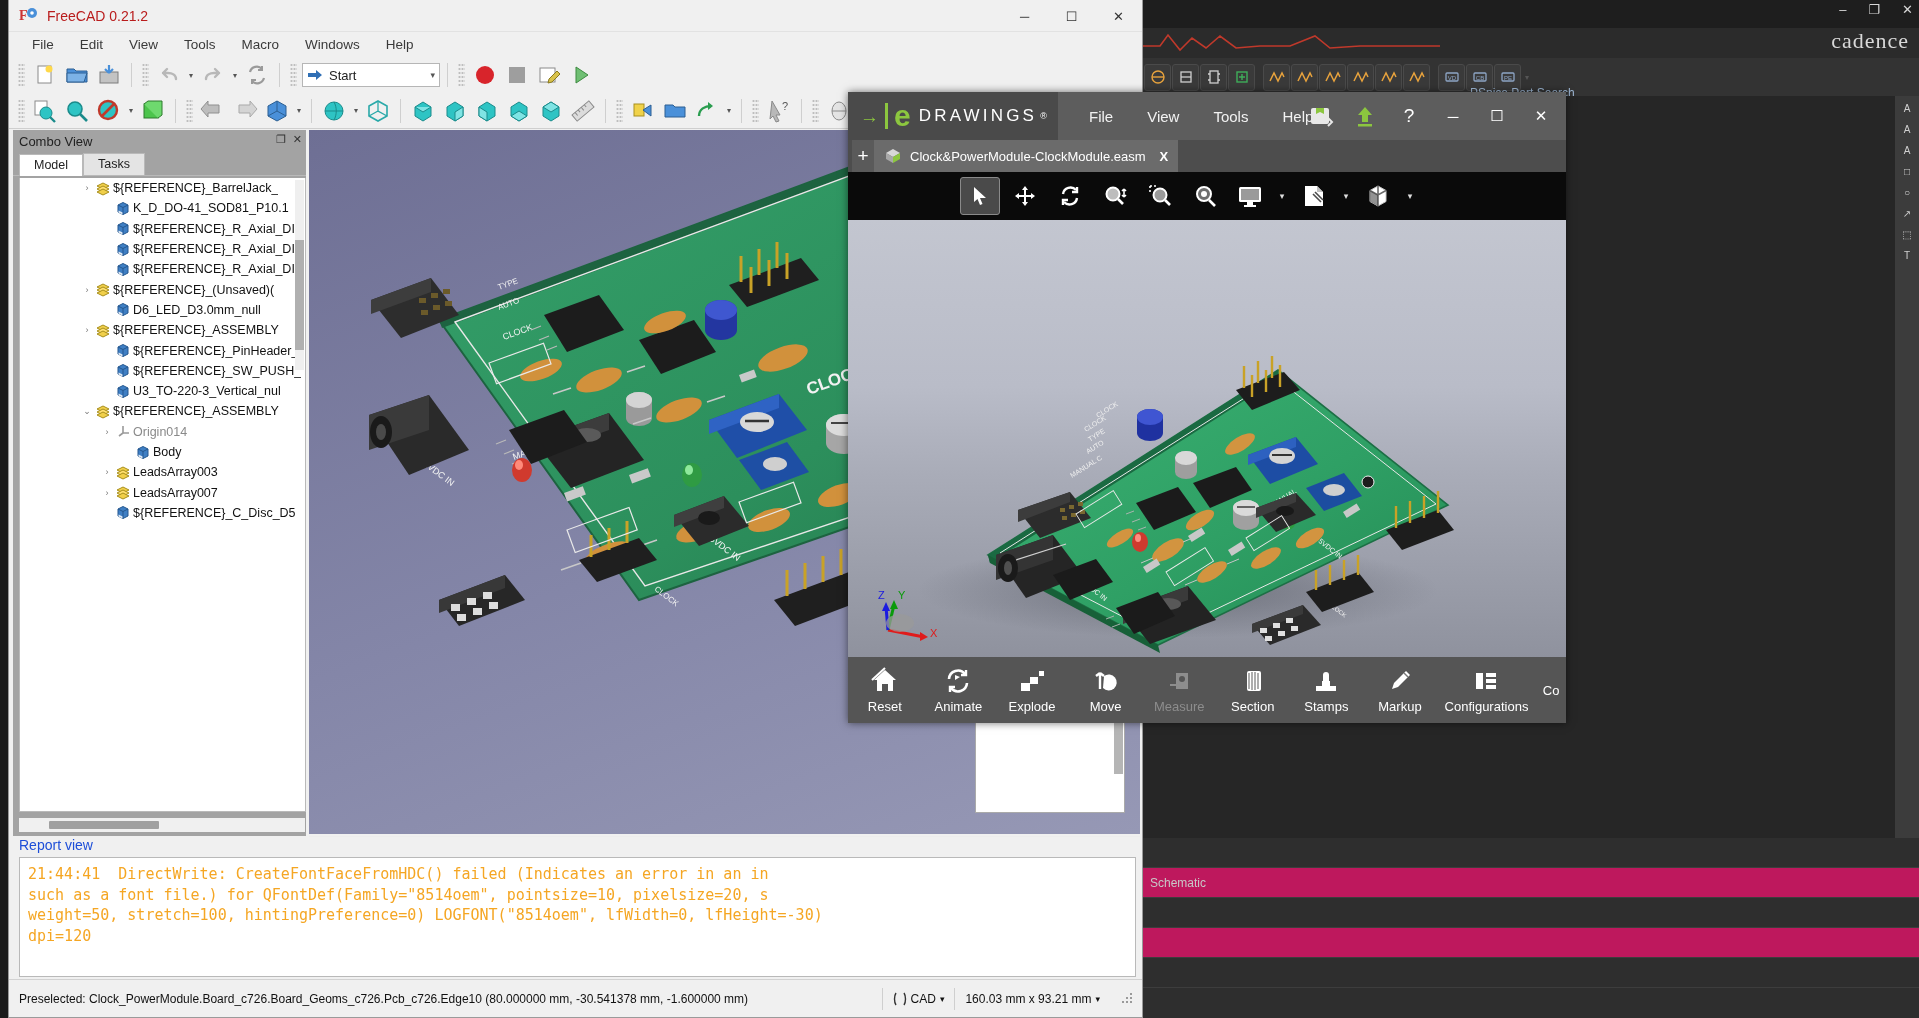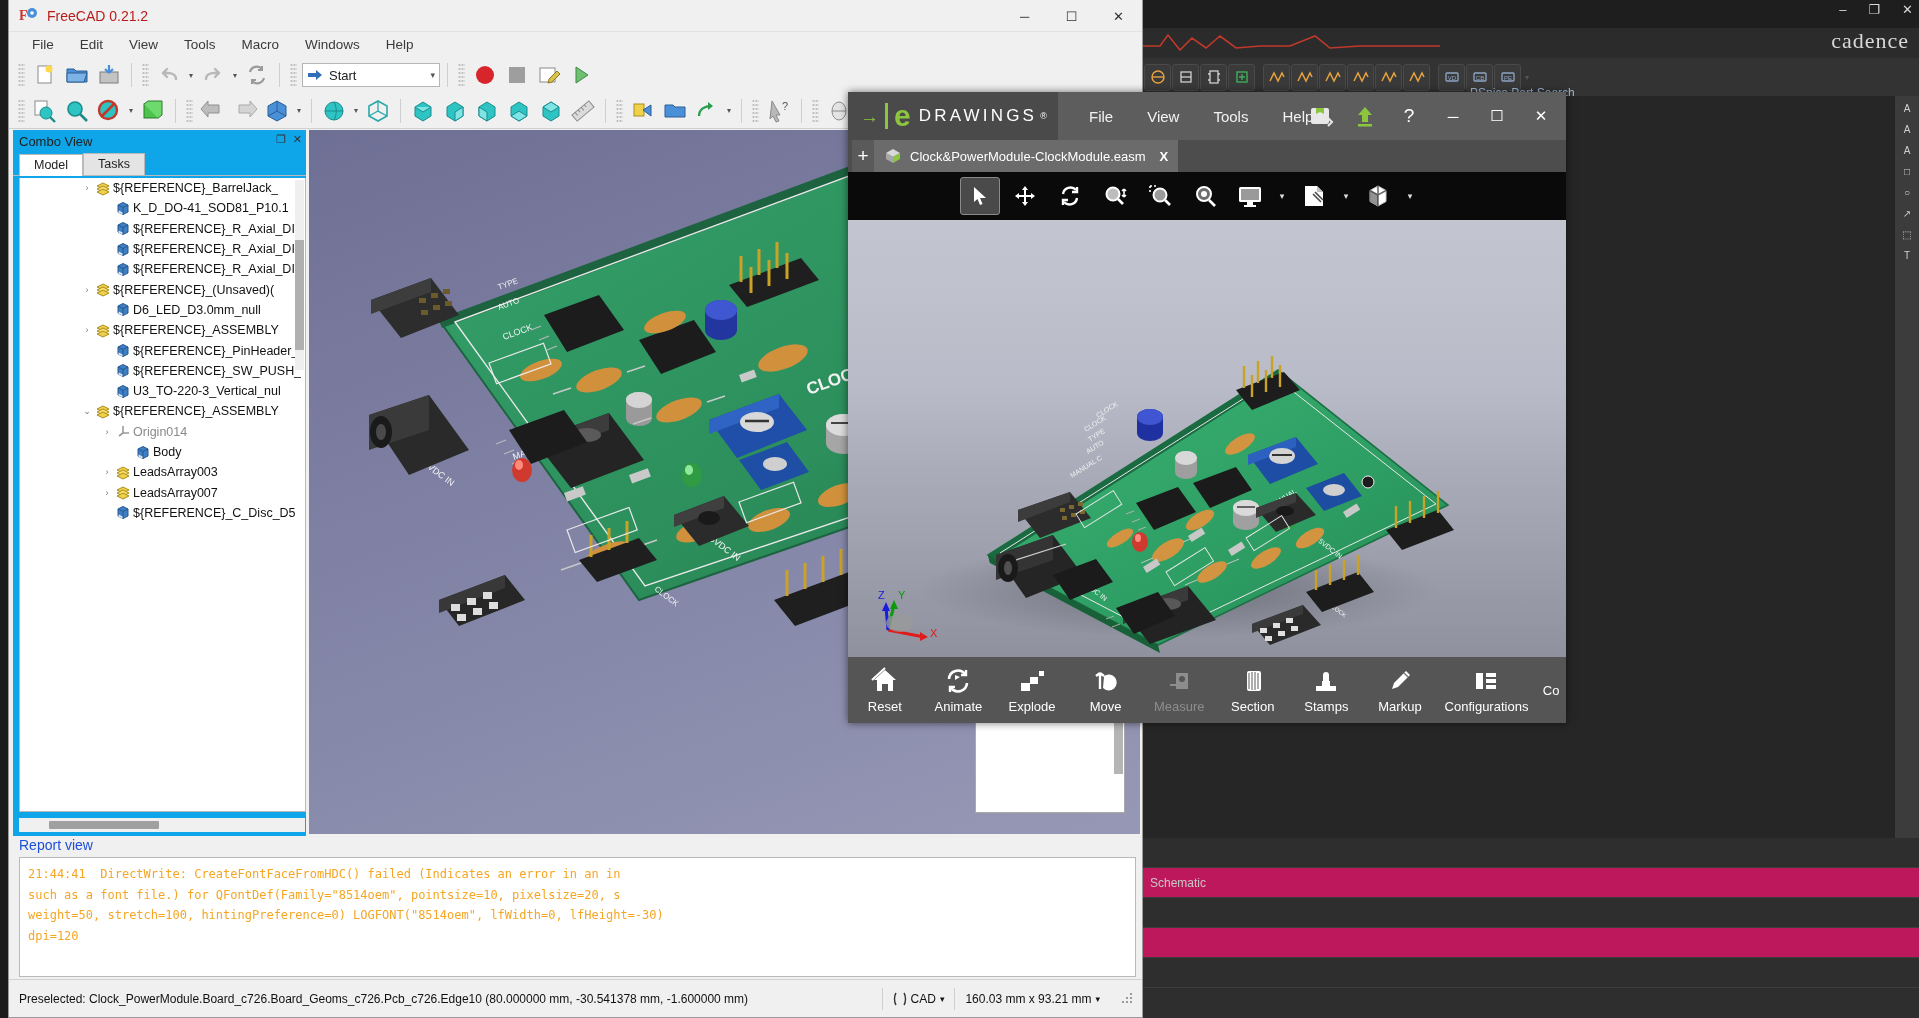--- a/index.html
+++ b/index.html
@@ -49,21 +49,21 @@
   .tbtn { width:30px; height:30px; display:flex; align-items:center; justify-content:center; position:relative; border-radius:2px; }
   .tbtn svg { display:block; }
   .caret { width:10px; height:30px; display:flex; align-items:center; justify-content:center; font-size:8px; color:#555; }
   #fc-wbselect { width:138px; height:24px; background:#fff; border:1px solid #b6b6b6; display:flex; align-items:center; padding:0 4px; font-size:13px; color:#222; gap:6px;}
   #fc-wbselect .arrow { margin-left:auto; font-size:9px; color:#555; }
 
   
   #fc-body { position:absolute; left:0; top:130px; right:0; bottom:38px; }
 
   
-  #combo { position:absolute; left:4px; top:0; width:293px; bottom:143px; background:#0ea5e9; }
+  #combo { position:absolute; left:4px; top:0; width:293px; bottom:143px; background:#a3a3a3; }
   #combo-head { height:22px; display:flex; align-items:center; font-size:13px; color:#222; padding-left:6px; position:relative;}
   #combo-head .hbtns { position:absolute; right:4px; top:3px; display:flex; gap:7px; color:#333; font-size:11px;}
   #combo-tabs { height:24px; display:flex; align-items:flex-end; padding-left:6px; border-bottom:1px solid #b9b9b9;}
   .ctab { padding:3px 14px 4px; font-size:12.5px; color:#222; border:1px solid #b9b9b9; border-bottom:none; background:#e4e4e4; }
   .ctab.active { background:#fff; position:relative; top:1px; }
   #tree { position:absolute; left:6px; top:48px; right:0; bottom:24px; background:#fff; border:1px solid #b9b9b9; border-top:none; overflow:hidden; }
   .tr { height:20.3px; display:flex; align-items:center; font-size:12.5px; color:#111; white-space:nowrap; }
   .tr .twist { width:14px; text-align:center; color:#777; font-size:9px; flex:0 0 14px; }
   .tr .ico { width:19px; flex:0 0 19px; display:flex; align-items:center; justify-content:center;}
   .tr .lbl { overflow:hidden; }
@@ -88,21 +88,21 @@
   #fc-tabs { position:absolute; left:300px; bottom:115px; right:2px; height:28px; background:#ededed; display:flex; align-items:flex-end; padding-left:10px; gap:3px;}
   .vtab { display:flex; align-items:center; gap:6px; padding:4px 8px 5px; font-size:12.5px; background:#e0e0e0; border:1px solid #bdbdbd; border-bottom:none; color:#111;}
   .vtab.active { background:#f4f4f4; }
   .vtab .x { width:14px; height:14px; background:#d94a3a; color:#fff; font-size:9px; display:flex; align-items:center; justify-content:center; border-radius:2px;}
   .vtab .fcic { width:14px; height:14px; }
 
   
   #report { position:absolute; left:4px; right:2px; bottom:0; height:142px; background:#f0f0f0;}
   #report-head { height:20px; font-size:14px; padding-left:6px; color:#1d4ed8; }
   #report-body { position:absolute; left:6px; right:4px; top:20px; bottom:2px; background:#fff; border:1px solid #b9b9b9; overflow:hidden;
-     font-family:"DejaVu Sans Mono","Liberation Mono",monospace; font-size:12px; color:#f5a623; line-height:20.5px; padding:6px 4px 0 8px; white-space:pre;}
+     font-family:"DejaVu Sans Mono","Liberation Mono",monospace; font-size:15px; color:#f5a623; line-height:20.5px; padding:6px 4px 0 8px; white-space:pre;}
 
   
   #fc-status { position:absolute; left:0; right:0; bottom:0; height:38px; background:#f0f0f0; border-top:1px solid #d2d2d2; display:flex; align-items:center; }
   #fc-status-text { padding-left:10px; font-size:12px; color:#111; }
   #fc-status-right { margin-left:auto; display:flex; align-items:center; gap:4px; padding-right:8px; font-size:12px; color:#111;}
   .stsep { width:1px; height:22px; background:#cfcfcf; margin:0 6px;}
 
   
   #pyconsole { position:absolute; left:975px; top:693px; width:150px; height:120px; background:#fff; border:1px solid #aaa;
      font-family:"DejaVu Sans Mono","Liberation Mono",monospace; font-size:16px; color:#0ca00c; line-height:22px; padding:2px 3px; overflow:hidden; white-space:pre;}

